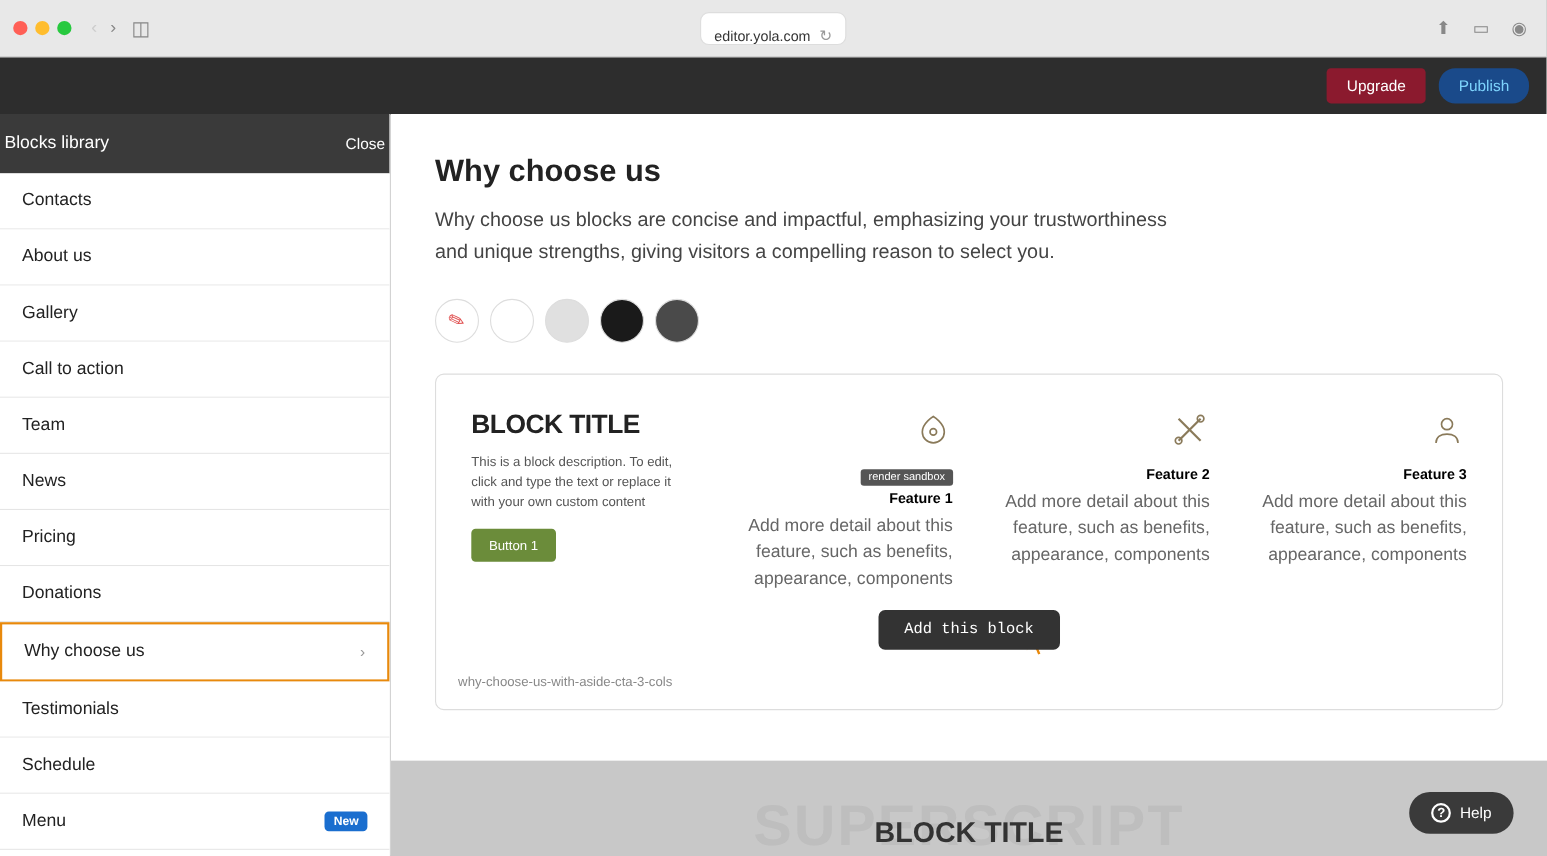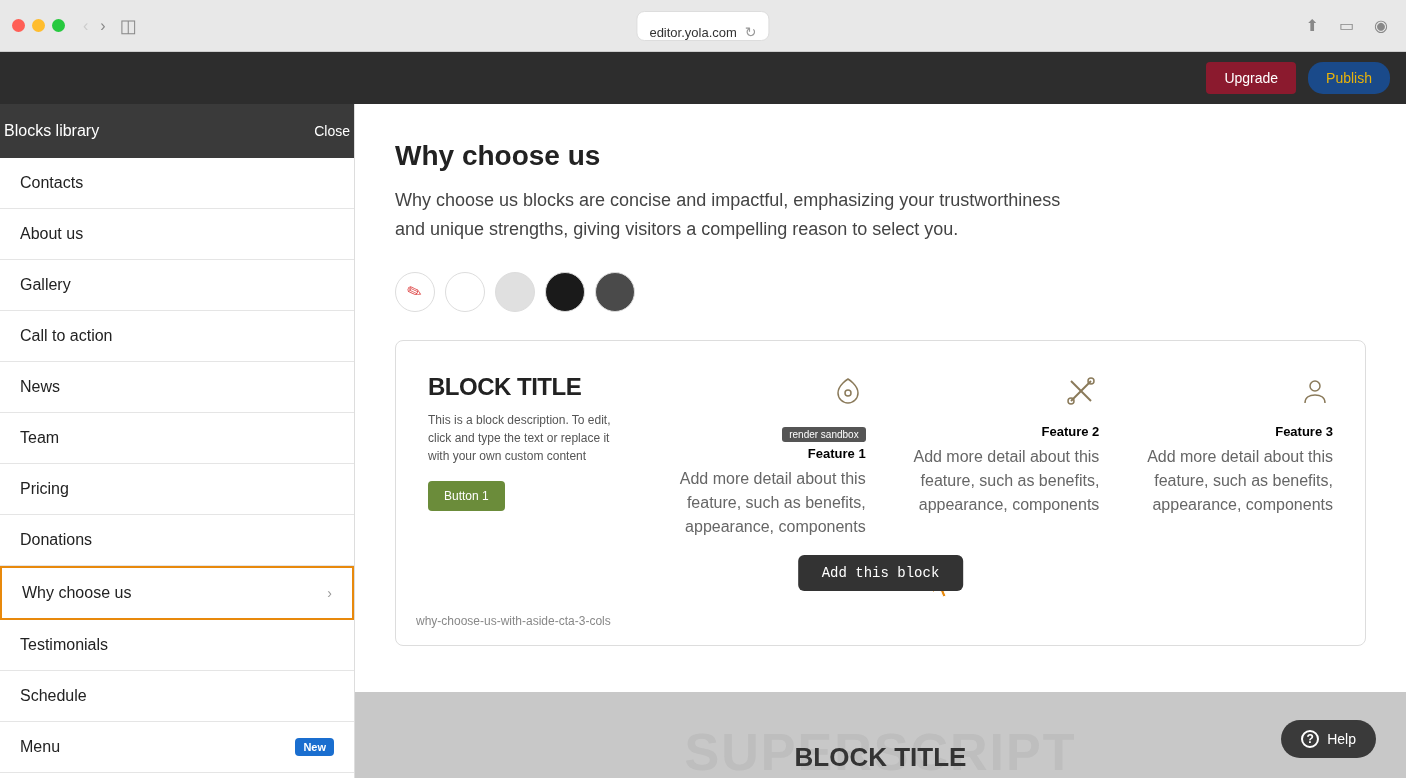--- a/index.html
+++ b/index.html
@@ -59,21 +59,21 @@
       color: white;
       border: none;
       border-radius: 4px;
       padding: 8px 18px;
       font-size: 14px;
       font-weight: 500;
       cursor: pointer;
     }
     .publish-btn {
       background: #1a4a8a;
-      color: #eab308;
+      color: #7dd3fc;
       border: none;
       border-radius: 15px;
       padding: 8px 18px;
       font-size: 14px;
       font-weight: 500;
       cursor: pointer;
     }
 
     
     .main-layout {
@@ -350,24 +350,24 @@
     <div class="sidebar-item">
       <span>About us</span>
     </div>
     <div class="sidebar-item">
       <span>Gallery</span>
     </div>
     <div class="sidebar-item">
       <span>Call to action</span>
     </div>
     <div class="sidebar-item">
+      <span>Team</span>
+    </div>
+    <div class="sidebar-item">
       <span>News</span>
-    </div>
-    <div class="sidebar-item">
-      <span>Team</span>
     </div>
     <div class="sidebar-item">
       <span>Pricing</span>
     </div>
     <div class="sidebar-item">
       <span>Donations</span>
     </div>
     <div class="sidebar-item active">
       <span>Why choose us</span>
       <span class="chevron">›</span>

